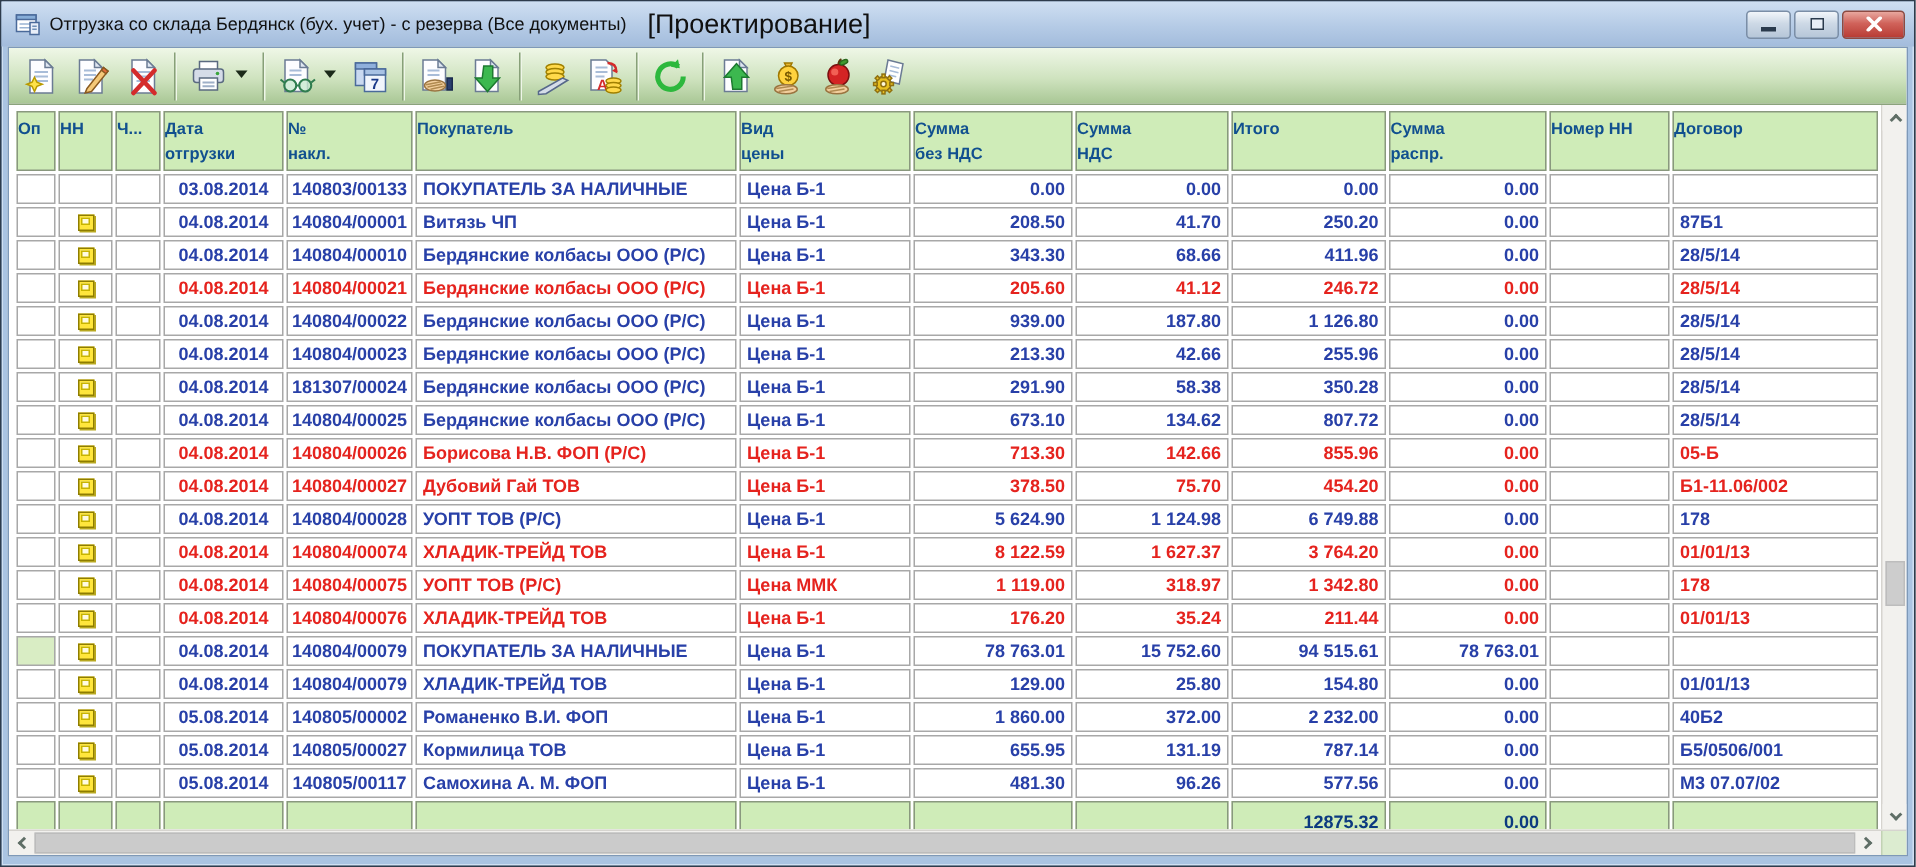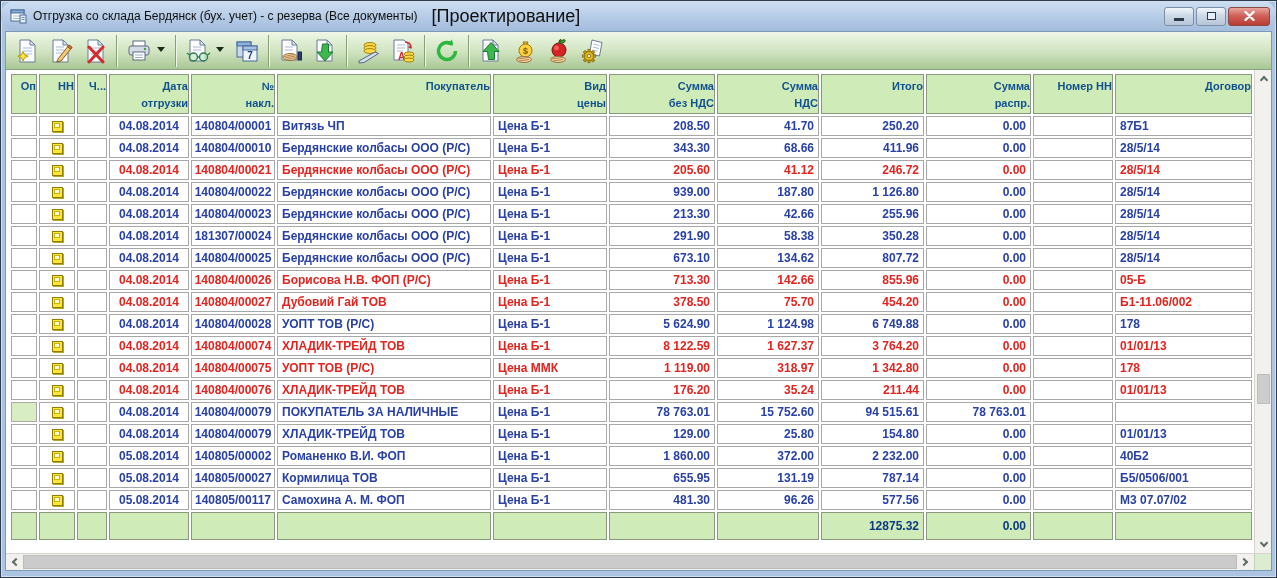--- a/index.html
+++ b/index.html
@@ -11,21 +11,20 @@
     border: 1px solid #2e3c4c;
     background: #aac4e2;
     box-shadow: inset 0 0 0 1px #cfe0f2;
   }
 
   
   .titlebar {
     height: 30px; display: flex; align-items: center;
     padding: 0 6px 0 9px;
     background: linear-gradient(#cfdff2, #b5cbe6 55%, #a3bcdc);
-    border-radius: 14px;
   }
   .title-icon { width:17px; height:15px; margin-right: 6px; flex: none; }
   .title-text { font-size: 12px; color: #101010; white-space: nowrap; }
   .title-mode { font-size: 18px; color: #101010; margin-left: 14px; }
   .title-spacer { flex: 1; }
   .winbtn {
     width: 30px; height: 19px; margin-left: 2px;
     border: 1px solid #7b8ea6; border-radius: 3px;
     background: linear-gradient(#f2f6fa, #cdd9e6 45%, #b6c6d8);
     display: flex; align-items: center; justify-content: center;
@@ -71,21 +70,21 @@
   .table-zone { flex: 1; display: flex; overflow: hidden; }
   .grid-wrap { flex: 1; padding: 2px 0 0 3px; overflow: hidden; background:#fff; }
 
   table.grid { border-collapse: separate; border-spacing: 2px; width: 100%; table-layout: fixed; }
   .grid th, .grid td { overflow: hidden; white-space: nowrap; }
 
   .grid th {
     background: #cfecb8;
     border: 1px solid #89987e;
     color: #11508f; font-size: 11px; font-weight: 700;
-    height: 40px; vertical-align: top; text-align: right;
+    height: 40px; vertical-align: top; text-align: left;
     padding-top: 3px; line-height: 17px;
   }
   .grid td {
     background: #ffffff;
     border: 1px solid #a8a8a8;
     height: 20px; font-size: 12px; font-weight: 700;
     color: #2840a8; padding: 0 4px; vertical-align: middle;
   }
   tr.red td { color: #e5231e; }
   td.c-center { text-align: center; padding: 0 2px; }
@@ -365,20 +364,35 @@
                 <th>Сумма<br>НДС</th>
                 <th>Итого</th>
                 <th>Сумма<br>распр.</th>
                 <th>Номер НН</th>
                 <th>Договор</th>
               </tr>
             </thead>
           <tbody id="grid-body">
               <tr>
                 <td class="c-center c-op"></td>
+                <td class="c-center"></td>
+                <td class="c-center"></td>
+                <td class="c-center">03.08.2014</td>
+                <td class="c-center">140803/00133</td>
+                <td>ПОКУПАТЕЛЬ ЗА НАЛИЧНЫЕ</td>
+                <td>Цена Б-1</td>
+                <td class="c-right">0.00</td>
+                <td class="c-right">0.00</td>
+                <td class="c-right">0.00</td>
+                <td class="c-right">0.00</td>
+                <td></td>
+                <td></td>
+              </tr>
+              <tr>
+                <td class="c-center c-op"></td>
                 <td class="c-center">
                   <div class="nn-icon"></div>
                 </td>
                 <td class="c-center"></td>
                 <td class="c-center">04.08.2014</td>
                 <td class="c-center">140804/00001</td>
                 <td>Витязь ЧП</td>
                 <td>Цена Б-1</td>
                 <td class="c-right">208.50</td>
                 <td class="c-right">41.70</td>

